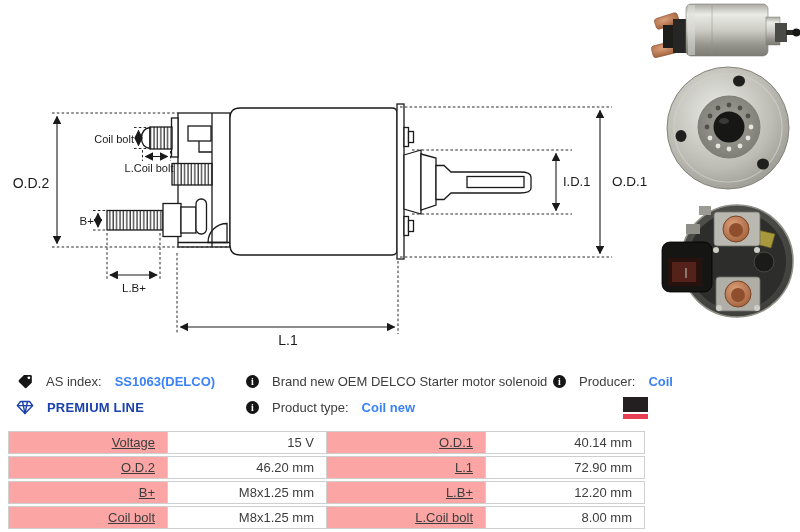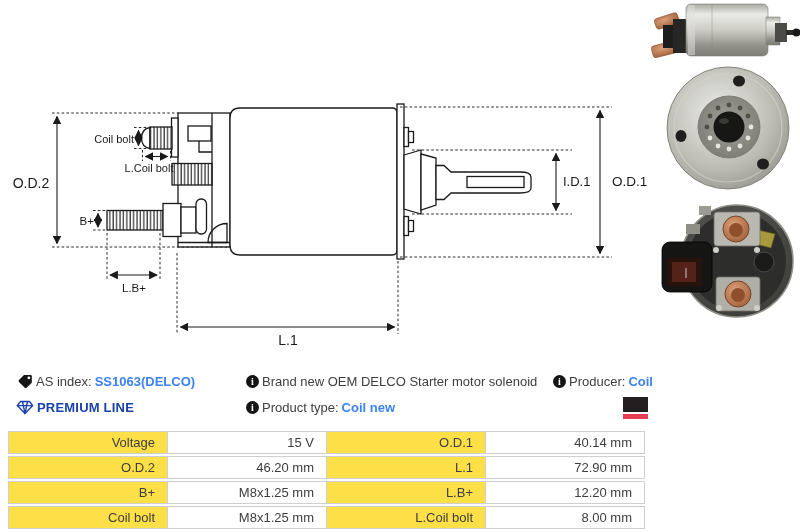--- a/index.html
+++ b/index.html
@@ -6,37 +6,37 @@
   .page{position:relative;width:800px;height:532px;background:#fff;overflow:hidden;
         font-family:"Liberation Sans",sans-serif;color:#3d3d3d;}
   svg text{font-family:"Liberation Sans",sans-serif;fill:#1a1a1a;}
   .ln{stroke:#1a1a1a;stroke-width:1.3;fill:none;}
   .fw{stroke:#1a1a1a;stroke-width:1.3;fill:#fff;}
   .thr{stroke:#1a1a1a;stroke-width:1.3;fill:url(#thr);}
   .dash{stroke:#2a2a2a;stroke-width:1;fill:none;stroke-dasharray:2.6 2.2;}
   .dim{stroke:#1a1a1a;stroke-width:1.1;fill:none;}
   .abs{position:absolute;}
   
-  .igroup{position:absolute;display:flex;align-items:center;gap:3px;font-size:13px;white-space:nowrap;}
+  .igroup{position:absolute;display:flex;align-items:center;gap:13px;font-size:13px;white-space:nowrap;}
   .igroup b{color:#3b82f6;}
   .info-ic{width:13px;height:13px;border-radius:50%;background:#151515;color:#fff;
            display:flex;align-items:center;justify-content:center;flex:0 0 13px;
            font:bold 10px "Liberation Serif",serif;line-height:13px;}
   .premium{font-weight:bold;font-size:13px;letter-spacing:.2px;text-align:center;}
   
   .brandlogo{position:absolute;width:25px;}
   .brandlogo .bk{width:25px;height:15px;}
   .brandlogo .rd{width:25px;height:5px;margin-top:2px;}
   
   .spec{position:absolute;left:8px;top:431px;display:flex;flex-direction:column;gap:2px;}
   .srow{display:flex;}
   .cell{box-sizing:border-box;width:160px;height:23px;line-height:21px;border:1px solid #cfcfcf;
         text-align:right;padding-right:12px;font-size:13px;color:#3d3d3d;}
   .cell + .cell{margin-left:-1px;}
-  .lab{background:#fde047;}
+  .lab{background:#fca5a5;text-decoration:underline;}
   .val{background:#ffffff;}
 </style>
 </head>
 <body>
 
 <div class="page">
 
   <svg class="abs" style="left:0;top:85px" width="655" height="290" viewBox="0 85 655 290">
     <defs>
       <pattern id="thr" width="3.4" height="10" patternUnits="userSpaceOnUse">

